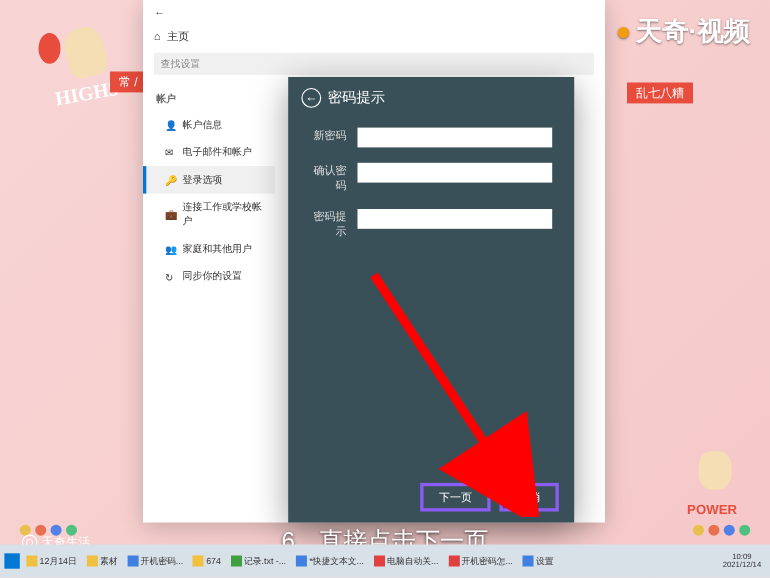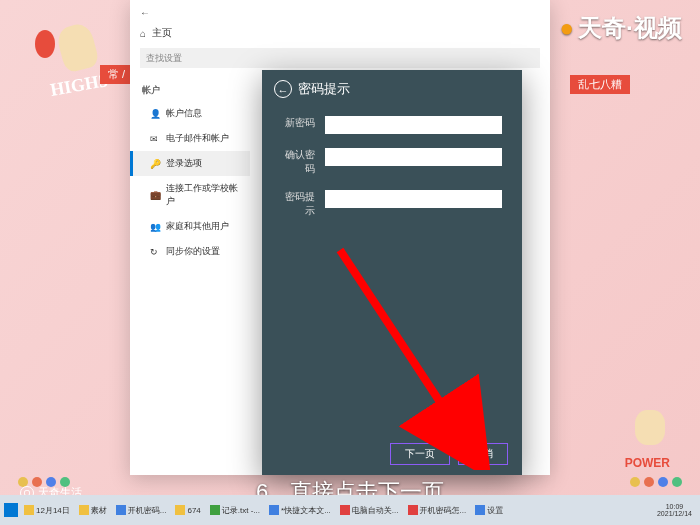--- a/index.html
+++ b/index.html
@@ -35,21 +35,21 @@
 .sw-title { font-size: 14px; color: #222; margin-bottom: 6px; }
 .sw-sub { font-size: 9px; color: #666; }
 .dialog { position: absolute; left: 262px; top: 70px; width: 260px; height: 405px; background: #3a5058; box-shadow: 0 8px 30px rgba(0,0,0,0.4); display: flex; flex-direction: column; }
 .dlg-header { display: flex; align-items: center; gap: 6px; padding: 10px 12px; color: #fff; font-size: 13px; }
 .dlg-back { width: 18px; height: 18px; border: 1.5px solid #fff; border-radius: 50%; display: flex; align-items: center; justify-content: center; color: #fff; font-size: 11px; }
 .dlg-body { flex: 1; padding: 8px 20px; }
 .dlg-row { display: flex; align-items: flex-start; margin-bottom: 14px; gap: 10px; }
 .dlg-label { width: 48px; font-size: 10px; color: #ddd; text-align: right; }
 .dlg-input { flex: 1; height: 18px; background: #fff; border: none; }
 .dlg-footer { padding: 10px 14px; display: flex; justify-content: flex-end; gap: 8px; }
-.dlg-btn { padding: 3px 14px; font-size: 10px; color: #fff; background: transparent; border: 1px solid #8b5cf6; }
+.dlg-btn { padding: 3px 14px; font-size: 10px; color: #fff; background: transparent; border: 3px solid #8b5cf6; }
 .arrow { position: absolute; left: 320px; top: 230px; pointer-events: none; }
 .caption { position: absolute; left: 0; right: 0; bottom: 18px; text-align: center; color: #fff; font-size: 22px; text-shadow: 0 1px 3px rgba(0,0,0,0.8); }
 .taskbar { position: absolute; left: 0; right: 0; bottom: 0; height: 30px; background: #d8e0e8; display: flex; align-items: center; padding: 0 4px; gap: 3px; font-size: 8px; color: #333; }
 .tb-start { width: 14px; height: 14px; background: #0078d4; }
 .tb-item { display: flex; align-items: center; gap: 2px; padding: 0 3px; height: 14px; }
 .tb-ico { width: 10px; height: 10px; background: #f0c040; }
 .tb-ico.blue { background: #4080e0; }
 .tb-ico.red { background: #e04040; }
 .tb-ico.green { background: #40a040; }
 .tb-spacer { flex: 1; }

